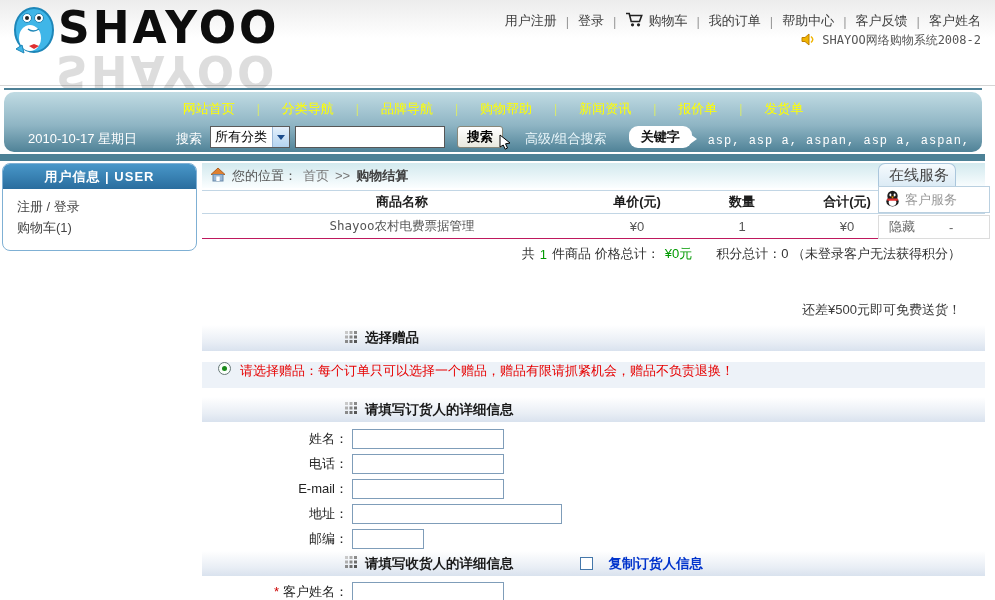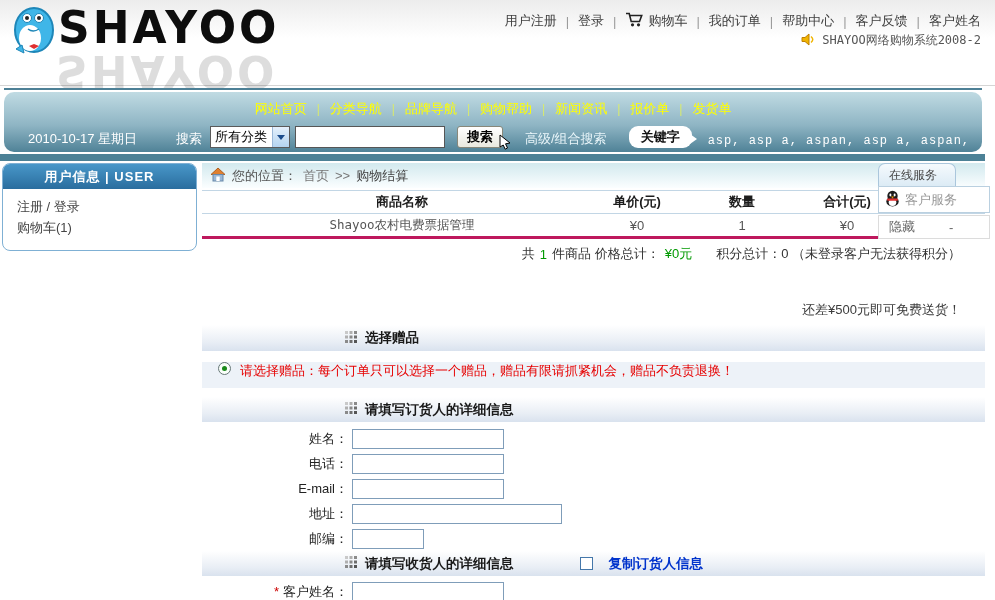--- a/index.html
+++ b/index.html
@@ -19,21 +19,21 @@
                font-size:13px; color:#3f3f3f; }
   .top-links .lnk { cursor:pointer; display:flex; align-items:center; gap:4px; }
   .top-links .sep { color:#9a9a9a; }
   .sound-line { position:absolute; top:32px; right:14px; display:flex; align-items:center; gap:6px;
                 font-size:12px; color:#555; font-family:"DejaVu Sans Mono", monospace; }
 
   
   .top-rule { position:absolute; top:88px; left:4px; width:978px; height:2px; background:#4d8096; }
   .nav-panel { position:absolute; top:92px; left:4px; width:978px; height:60px; border-radius:10px;
                background:linear-gradient(#c0dbe3, #8fb5c4 55%, #4f8297); }
-  .nav-row { display:flex; justify-content:center; align-items:center; gap:10px; padding-top:8px;
+  .nav-row { display:flex; justify-content:center; align-items:center; gap:22px; padding-top:8px;
              font-size:13px; }
   .nav-row .nl { color:#ffff00; cursor:pointer; }
   .nav-row .sep { color:#d8ea6e; font-size:12px; }
   .search-row { display:flex; align-items:flex-end; margin-top:8px; padding-left:24px; font-size:13px; color:#fff; }
   .sr-date { width:118px; }
   .sr-label { margin-left:30px; margin-right:8px; }
   .cat-select { width:80px; height:22px; background:#fff; border:1px solid #5a5a5a; display:flex;
                 align-items:center; cursor:pointer; }
   .cat-select .txt { flex:1; padding-left:4px; color:#000; font-size:13px; white-space:nowrap; overflow:hidden; }
   .cat-select .arrow-btn { width:17px; height:20px; background:linear-gradient(#e4f0fc,#b4d4f0);
@@ -62,25 +62,25 @@
               font-size:13px; display:flex; align-items:center; justify-content:center; letter-spacing:1px; }
   .user-box-bd { padding:7px 14px; font-size:13px; color:#444; }
   .user-box-bd .ulnk { display:block; line-height:21px; cursor:pointer; }
 
   
   .main { position:absolute; left:202px; top:163px; width:783px; }
   .breadcrumb { height:25px; background:linear-gradient(#d2e9ee,#fbfeff); display:flex; align-items:center;
                 gap:6px; padding-left:8px; font-size:13px; color:#555; }
   .breadcrumb .home { color:#777; cursor:pointer; }
   .breadcrumb .sep { color:#777; }
-  .breadcrumb .cur { color:#3f3f3f; }
+  .breadcrumb .cur { color:#3f3f3f;font-weight:bold; }
 
   .thead { display:flex; height:24px; align-items:center; border-top:1px solid #c2d6e5;
            border-bottom:1px solid #c2d6e5; margin-top:2px; font-size:13px; font-weight:bold; color:#1c1c1c; }
-  .trow  { display:flex; height:25px; align-items:center; border-bottom:3px solid #be185d;
+  .trow  { display:flex; height:25px; align-items:center; border-bottom:1px solid #be185d;
            font-size:13px; color:#555; }
   .c-name { width:400px; text-align:center; }
   .c-price{ width:70px;  text-align:center; }
   .c-qty  { width:140px; text-align:center; }
   .c-total{ width:70px;  text-align:center; }
   .trow .c-name { cursor:pointer; font-family:"DejaVu Sans Mono", monospace; font-size:12.5px; }
 
   .summary { height:26px; display:flex; align-items:center; justify-content:flex-end; gap:5px;
              padding-right:24px; font-size:13px; color:#333; margin-top:2px; }
   .summary .grn { color:#009900; }
@@ -100,21 +100,21 @@
   .form-row .red { color:#cc0000; margin-right:4px; }
   .fld { height:20px; border:1px solid #7f9db9; background:#fff; margin-left:4px; font-size:13px; padding:0 2px; }
   .w-std  { width:152px; } .w-addr { width:210px; } .w-zip { width:72px; }
   .mt4 { margin-top:4px; } .mt0 { margin-top:0; } .mt3 { margin-top:3px; }
   .checkbox { width:13px; height:13px; border:1px solid #4477aa; background:#fff; margin-left:58px; cursor:pointer; }
   .copy-link { color:#0033cc; font-weight:bold; cursor:pointer; margin-left:8px; }
 
   
   .svc { position:absolute; left:878px; top:163px; width:114px; font-size:13px; }
   .svc-tab { width:78px; height:23px; border:1px solid #aac6dc; border-bottom:none; border-radius:7px 7px 0 0;
-             background:linear-gradient(#f5fafd,#dcebf5); color:#444; font-size:12px;
+             background:linear-gradient(#f5fafd,#dcebf5); color:#444; font-size:15px;
              display:flex; align-items:center; padding-left:10px; cursor:pointer; }
   .svc-body { width:112px; height:27px; border:1px solid #bad0e0; background:#fff; display:flex;
               align-items:center; gap:5px; padding-left:6px; color:#999; cursor:pointer; }
   .svc-foot { width:112px; height:24px; margin-top:2px; border:1px solid #dcdcdc; background:#fff;
               display:flex; align-items:center; padding:0 10px; color:#666; }
   .svc-foot .min { margin-left:34px; cursor:pointer; }
   .svc-foot .hide { cursor:pointer; }
   .grid-ico { flex:0 0 auto; }
 </style>
 </head>

